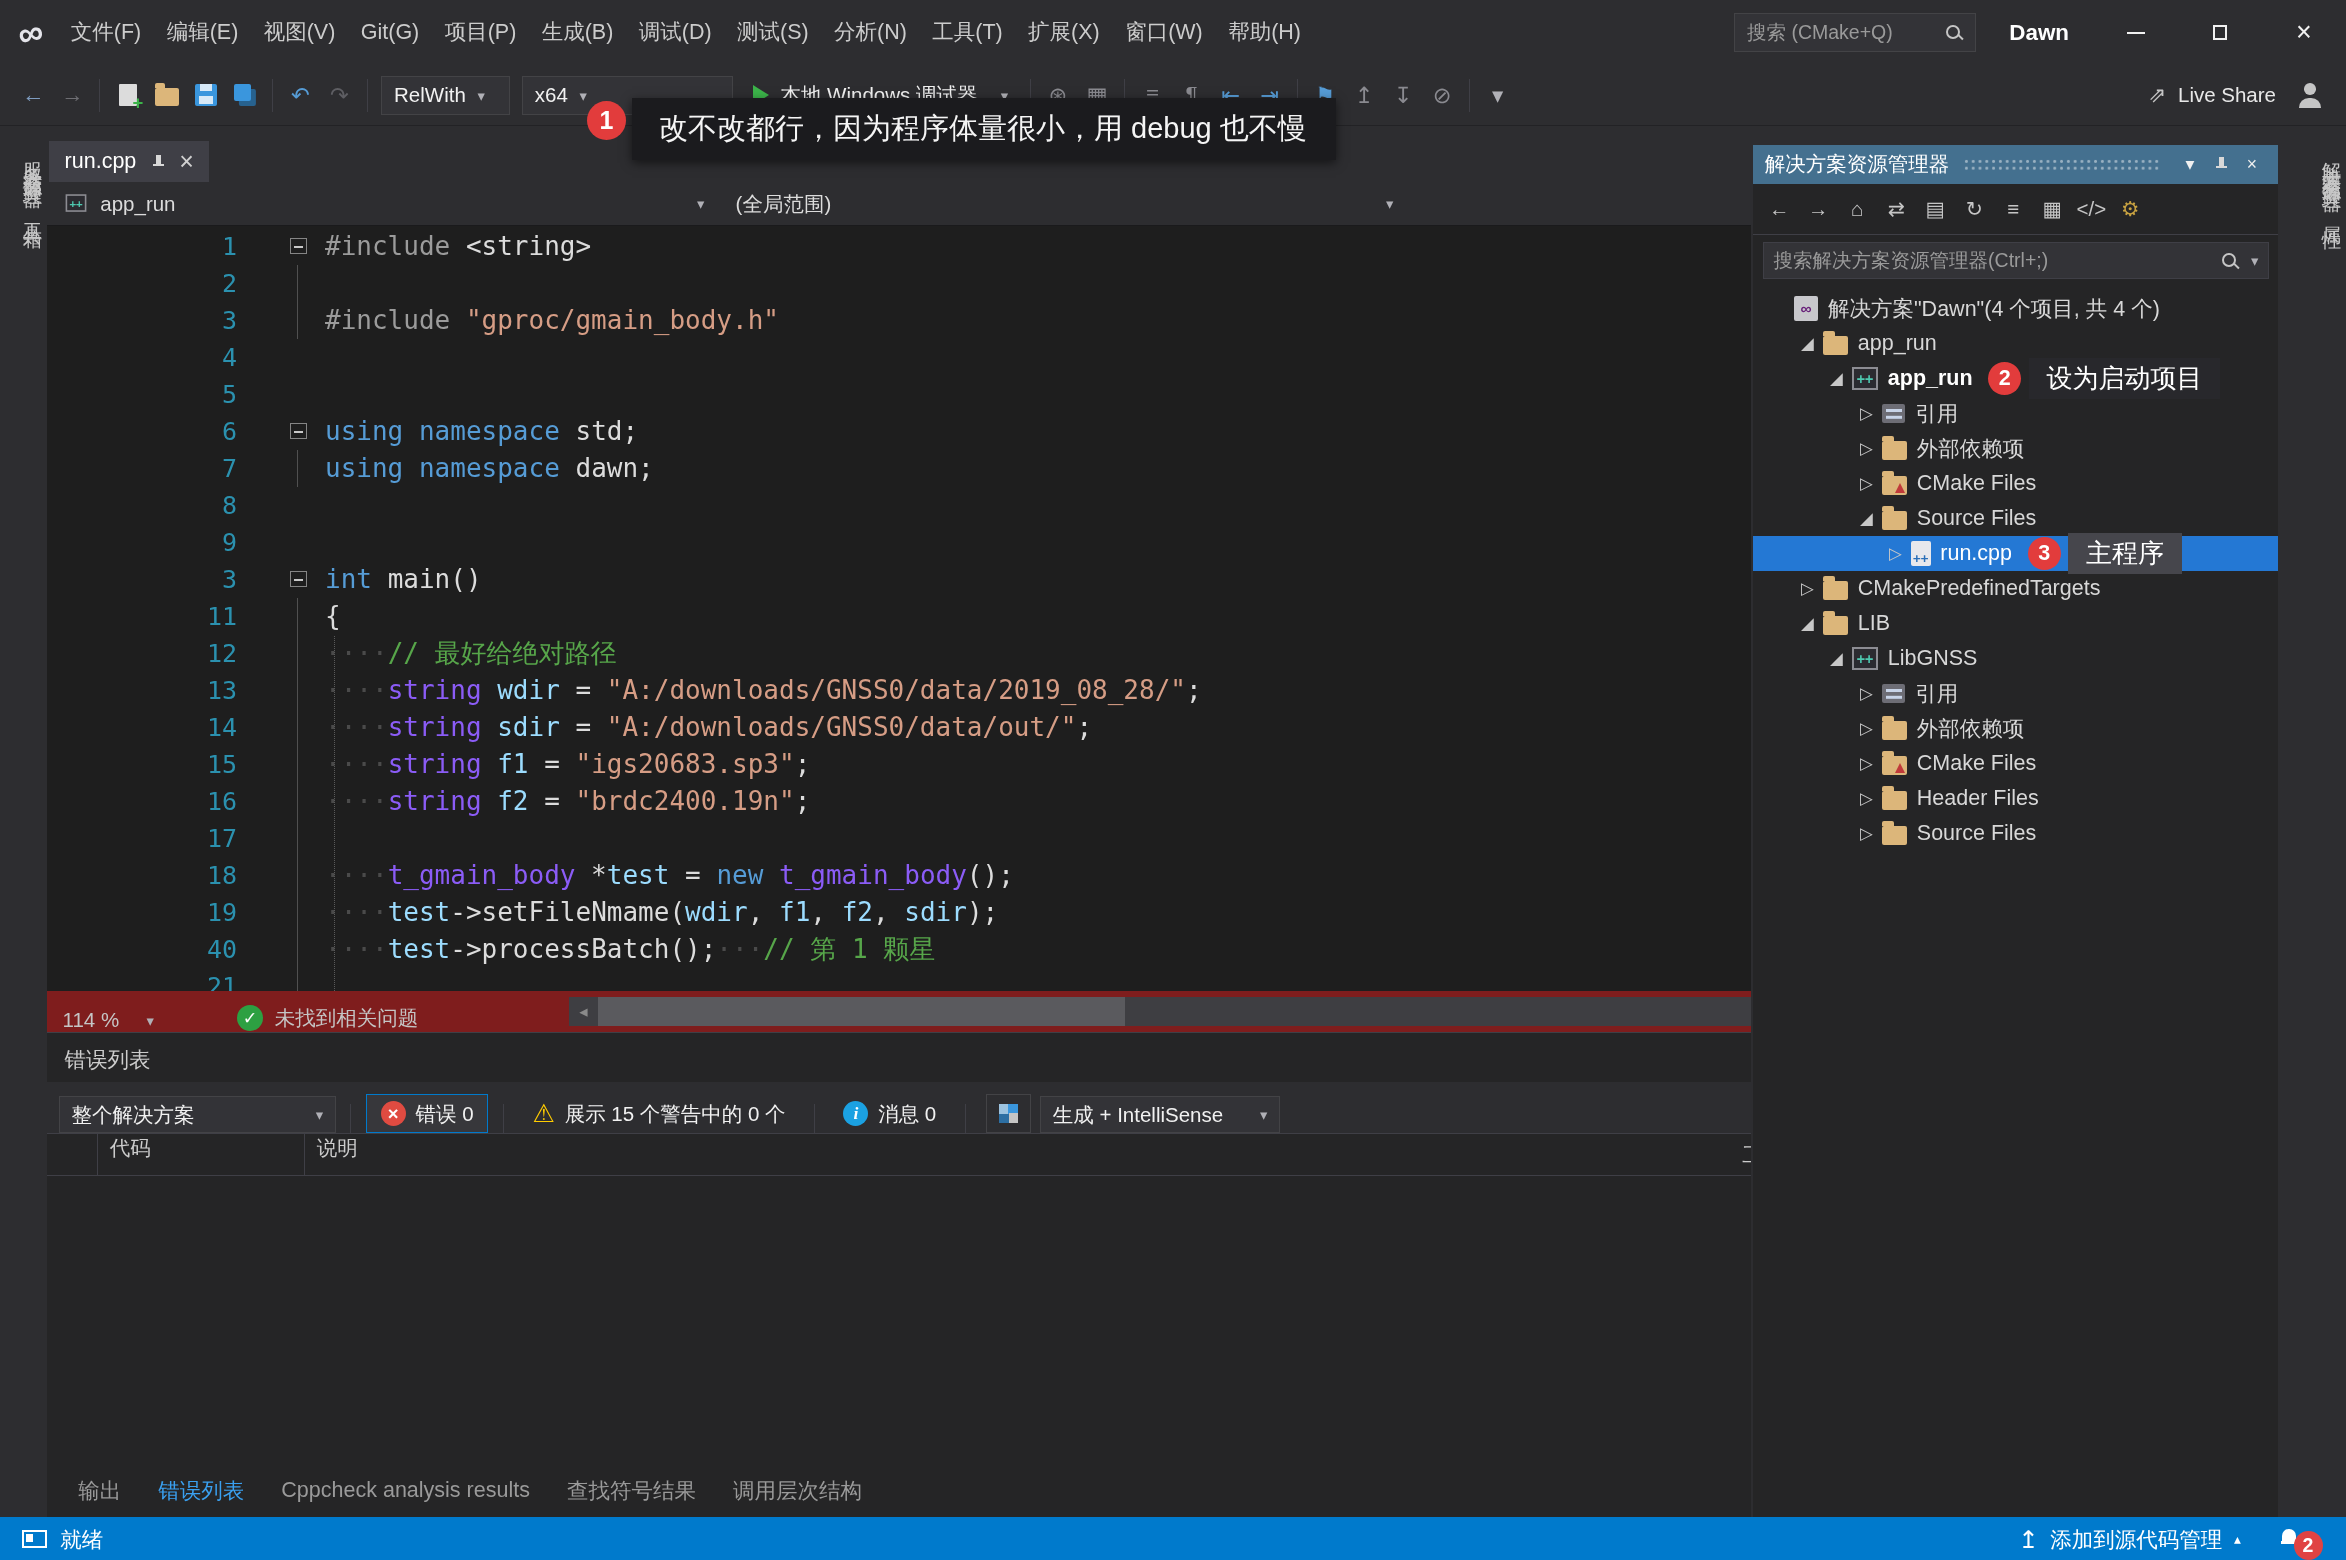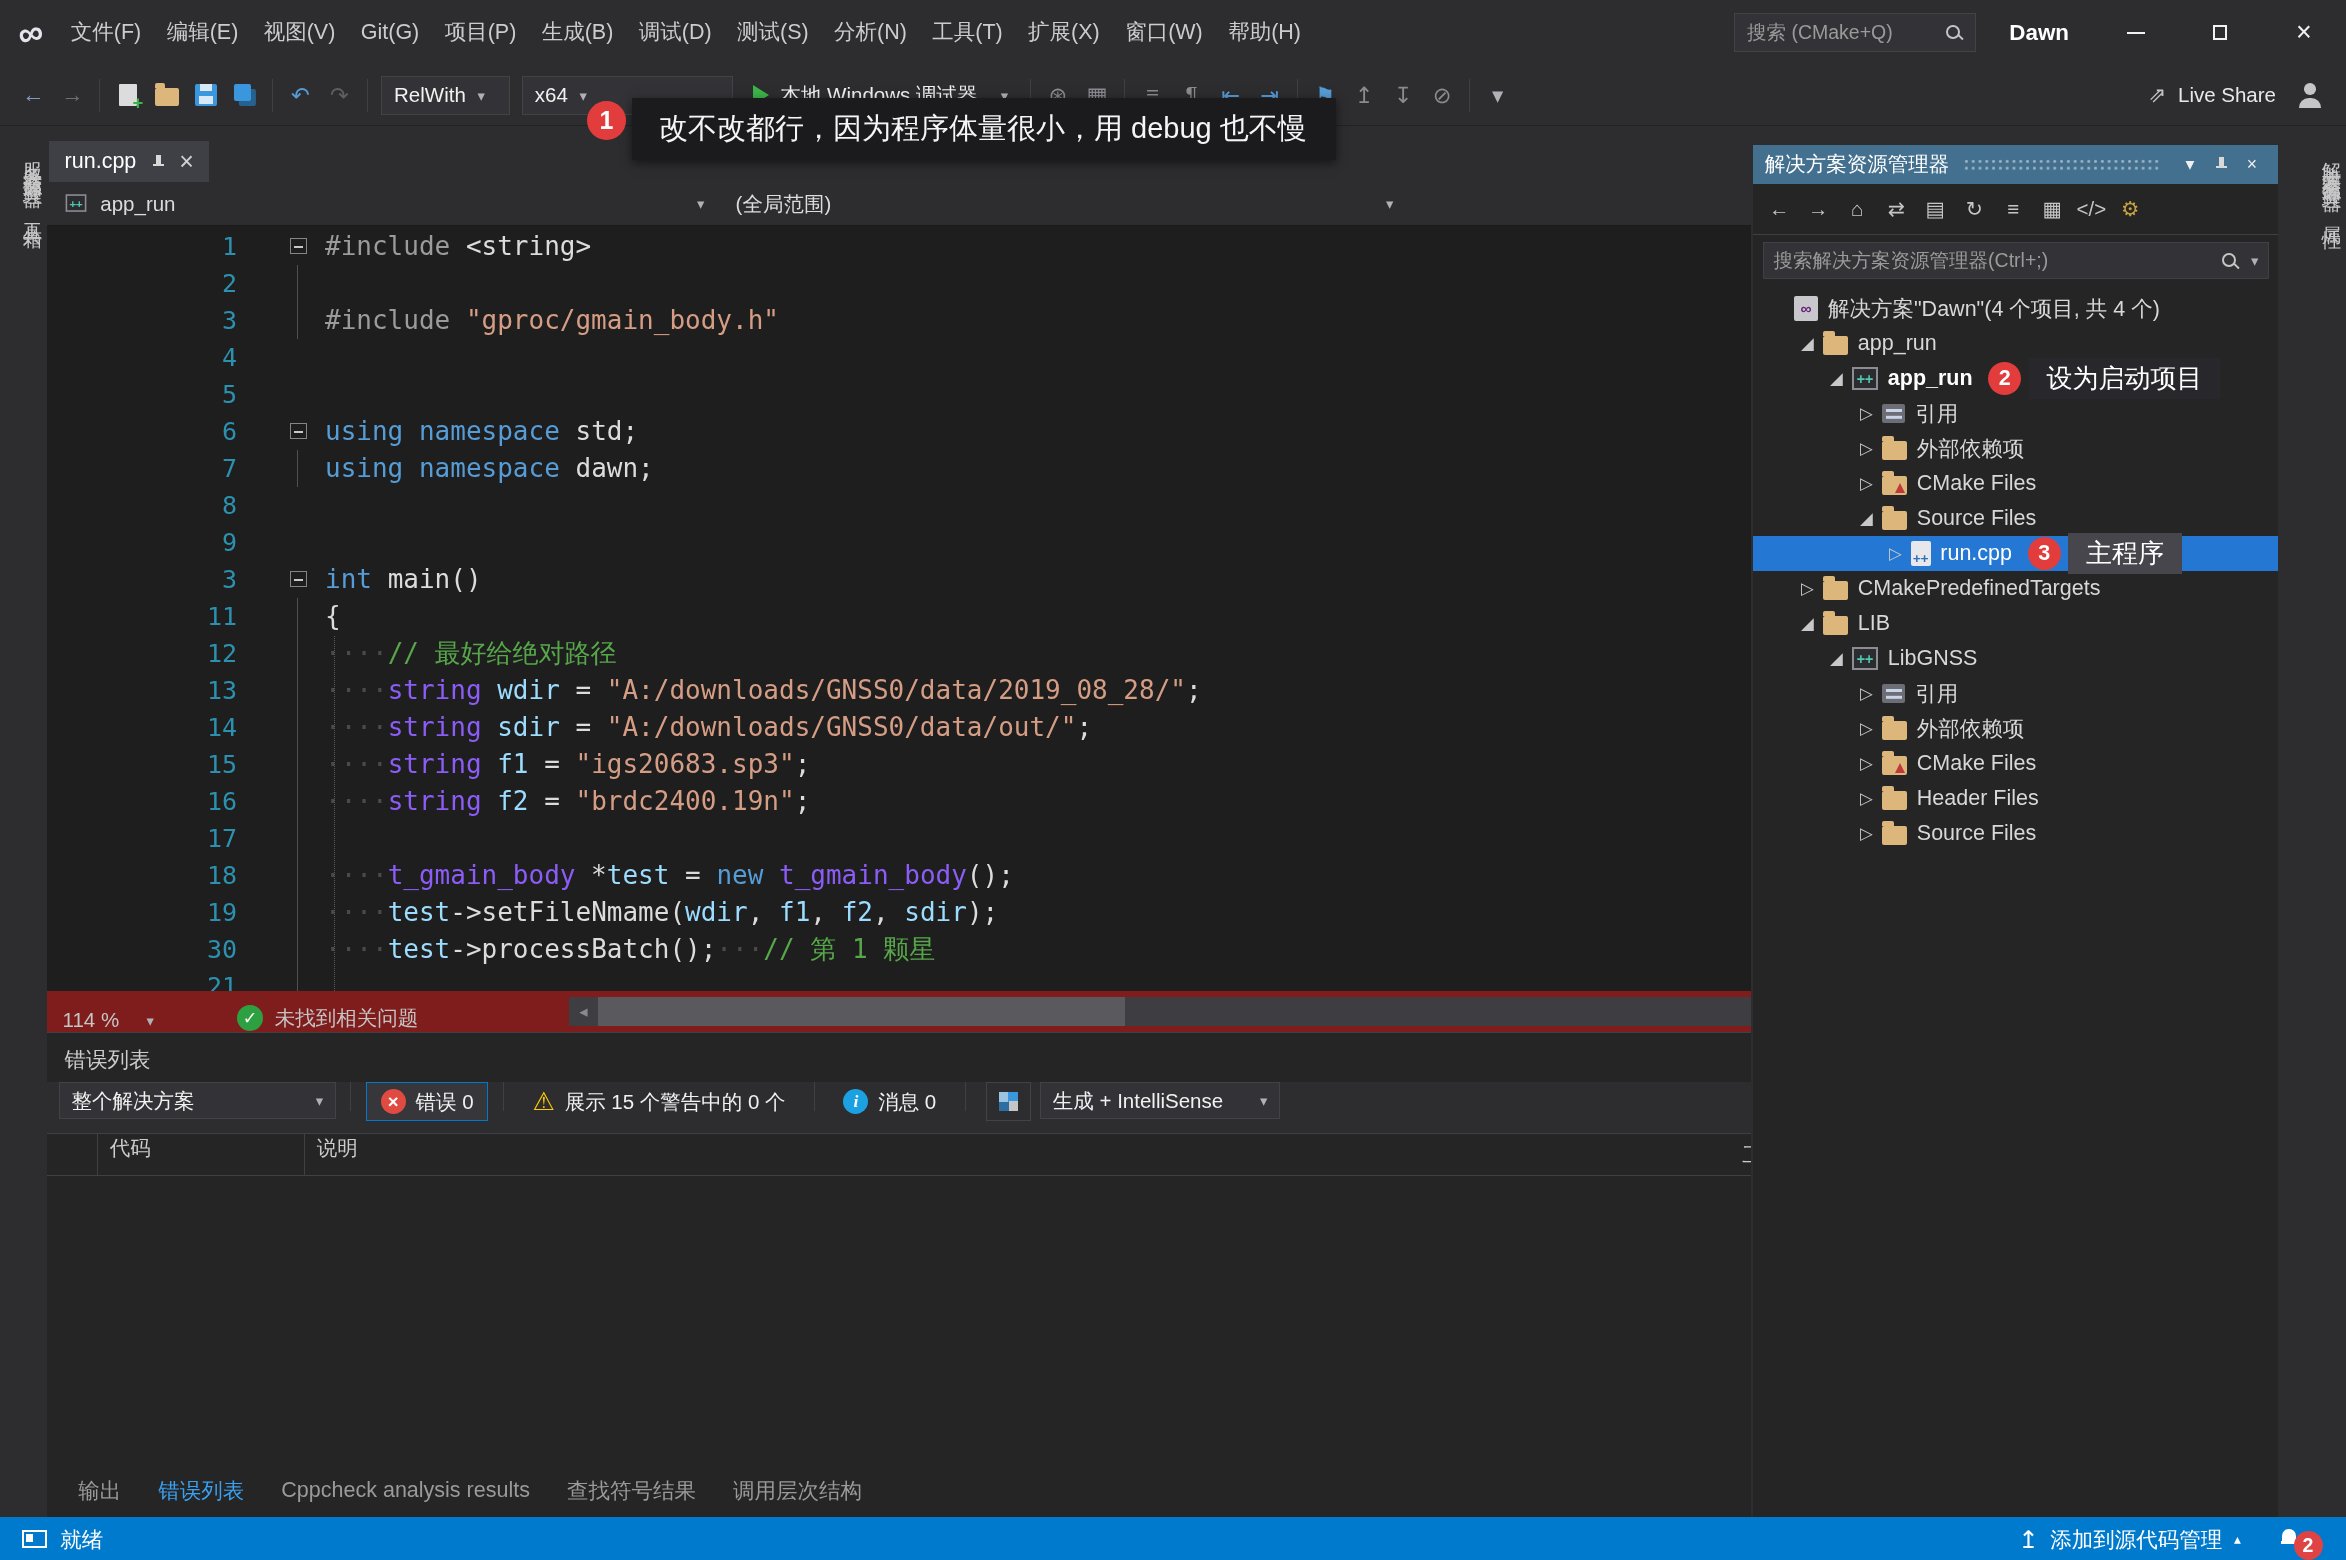--- a/index.html
+++ b/index.html
@@ -96,21 +96,21 @@
   .health{display:flex;align-items:center;gap:11.7px;font-size:20.5px;color:#C5C5C5;white-space:nowrap}
   .chk{width:26px;height:26px;border-radius:50%;background:#2DA042;color:#fff;display:flex;align-items:center;justify-content:center;font-size:17.6px;flex:none}
   .hscroll{position:absol ute;}
   .hscroll{position:absolute;left:522px;right:0;top:5.9px;bottom:5.9px;background:#3E3E42;display:flex;align-items:center}
   .harr{color:#8A8A8A;font-size:16.6px;width:29px;text-align:center}
   .hthumb{width:527px;height:100%;background:#5A5A5E}
 
   
   .errpanel{position:absolute;left:0;top:905px;width:100%;height:431px;background:#252526;border-top:1px solid #3F3F46}
   .ep-title{font-size:21.5px;color:#CCCCCC;padding:11.7px 0 0 17.6px;height:49px}
-  .ep-toolbar{height:51px;display:flex;align-items:flex-start;padding-left:11.7px;background:#2D2D30;gap:3px}
+  .ep-toolbar{height:51px;display:flex;align-items:flex-end;padding-left:11.7px;background:#2D2D30;gap:3px}
   .ep-combo{height:37px;background:#333337;border:1px solid #434346;display:flex;align-items:center;font-size:20.5px;padding:0 11.7px;color:#F1F1F1}
   .ep-combo .cvx{margin-left:auto}
   .ep-combo.scope{width:277px}.ep-combo.src{width:240px}
   .ep-btn{height:39px;display:flex;align-items:center;gap:9.8px;font-size:20.5px;color:#F1F1F1;padding:0 13.7px;white-space:nowrap}
   .ep-btn.sel{border:1px solid var(--accent,#007ACC);background:#37373B}
   .err-ic{width:25px;height:25px;border-radius:50%;background:#E04B41;color:#fff;font-size:18.5px;display:flex;align-items:center;justify-content:center;font-weight:bold;flex:none}
   .warn-ic{color:#FFCC00;font-size:25px}
   .info-ic{width:25px;height:25px;border-radius:50%;background:#1BA1E2;color:#fff;font-size:17.6px;display:flex;align-items:center;justify-content:center;font-weight:bold;font-family:"Liberation Serif",serif;font-style:italic;flex:none}
   .filt-btn{width:45px;height:39px;border:1px solid #434346;display:flex;align-items:center;justify-content:center;margin:0 5.9px}
   .filt-ic{width:19.5px;height:19.5px;background:conic-gradient(#3A96DD 0 25%,#C5C5C5 0 50%,#2D6FA3 0 75%,#9CC3E0 0)}
@@ -423,21 +423,21 @@
           <span class="ct"><span class="tk-ws">····</span><span class="tk-ty">t_gmain_body</span><span class="tk-pl"> *</span><span class="tk-va">test</span><span class="tk-pl"> = </span><span class="tk-kw">new</span><span class="tk-pl"> </span><span class="tk-ty">t_gmain_body</span><span class="tk-pl">();</span></span>
         </div>
         <div class="cl">
           <span class="ln">19</span>
           <span class="fold">
             <span class="fline"></span>
           </span>
           <span class="ct"><span class="tk-ws">····</span><span class="tk-va">test</span><span class="tk-pl">-&gt;setFileNmame(</span><span class="tk-va">wdir</span><span class="tk-pl">, </span><span class="tk-va">f1</span><span class="tk-pl">, </span><span class="tk-va">f2</span><span class="tk-pl">, </span><span class="tk-va">sdir</span><span class="tk-pl">);</span></span>
         </div>
         <div class="cl">
-          <span class="ln">30</span>
+          <span class="ln">40</span>
           <span class="fold">
             <span class="fline"></span>
           </span>
           <span class="ct"><span class="tk-ws">····</span><span class="tk-va">test</span><span class="tk-pl">-&gt;processBatch();</span><span class="tk-ws">···</span><span class="tk-cm">// 第 1 颗星</span></span>
         </div>
         <div class="cl">
           <span class="ln">21</span>
           <span class="fold">
             <span class="fline"></span>
           </span>

